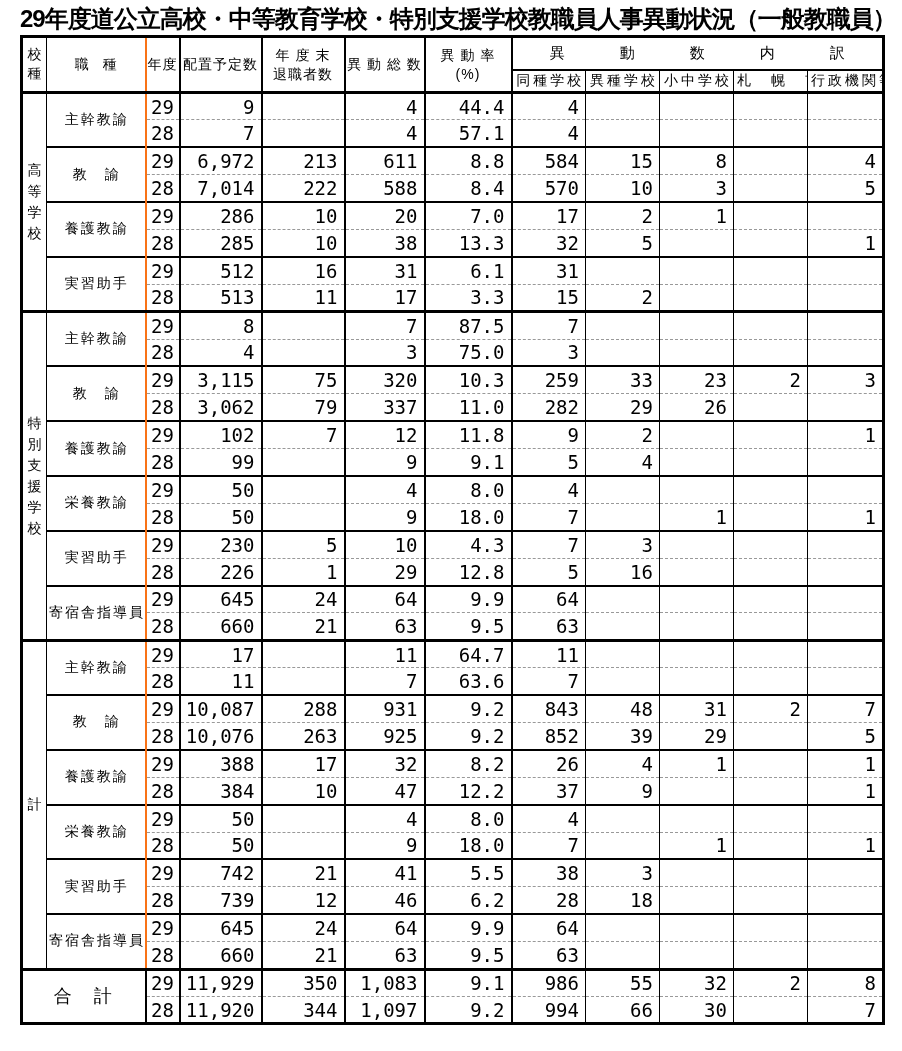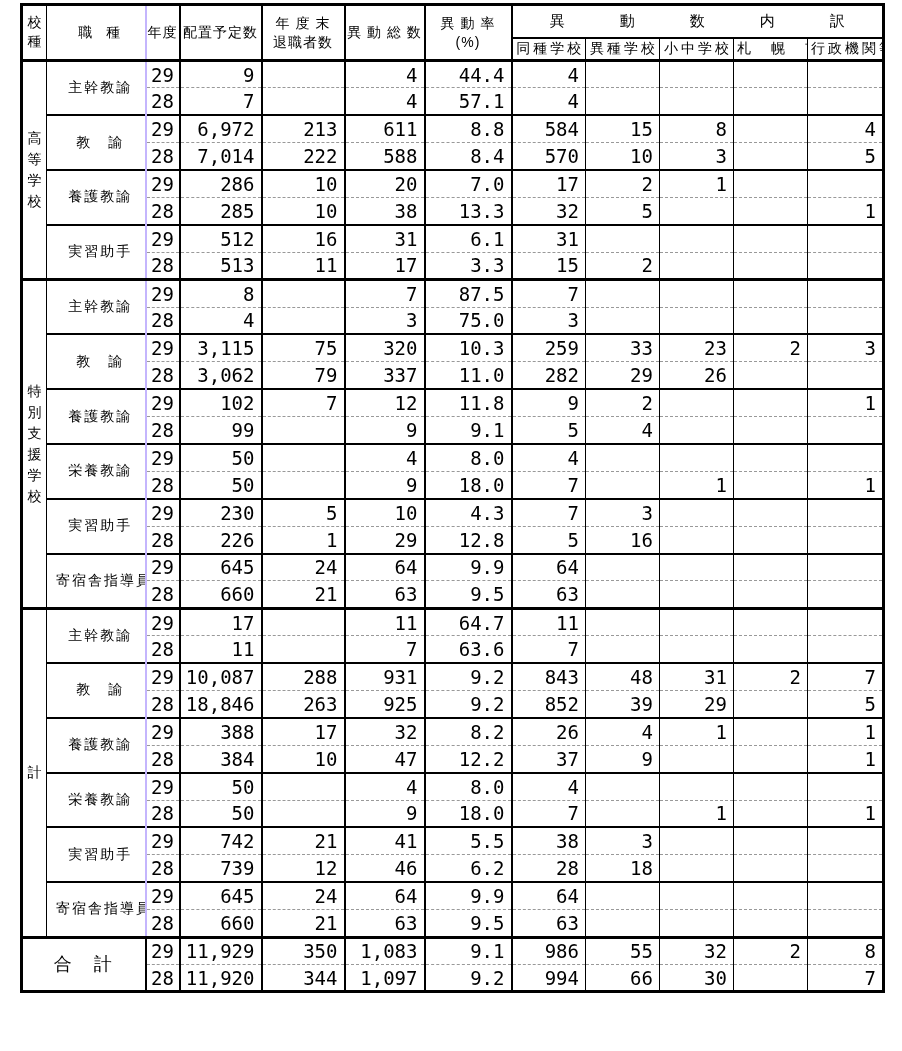--- a/index.html
+++ b/index.html
@@ -25,21 +25,21 @@
     padding:0;overflow:hidden;white-space:nowrap;
     font-weight:normal;vertical-align:middle;
   }
   thead tr.h1{height:33px;}
   thead tr.h2{height:23px;}
   thead th{font-size:14px;}
   tbody tr{height:27.4px;}
 
   
   .c-school{border-right:1px solid #000;}
-  .c-job{border-right:2px solid #c4b5fd;padding-left:7px;}
+  .c-job{border-right:2px solid #f97316;}
   .c-year{border-right:2px solid #000;}
   .c-planned{border-right:2px solid #000;}
   .c-ret{border-right:2px solid #000;}
   .c-total{border-right:2px solid #000;margin-left:28px;}
   .c-rate{border-right:2px solid #000;}
   .c-same,.c-diff,.c-elem,.c-sap{border-right:1px solid #000;}
   .c-admin{border-right:none;}
   .c-grand{border-right:2px solid #000;}
 
   
@@ -68,20 +68,21 @@
   th .hline{line-height:1.35;}
   .spread{letter-spacing:20px;text-indent:20px;font-size:15px;}
   .sub{letter-spacing:3px;text-indent:3px;}
   .grand-label{text-align:center;font-size:18px;letter-spacing:2px;}
   th.c-year,th.c-planned,th.c-ret,th.c-total,th.c-rate{letter-spacing:1px;}
 </style>
 </head>
 <body>
 
 <div class="page">
+  <div class="title">29年度道公立高校・中等教育学校・特別支援学校教職員人事異動状況（一般教職員）</div>
 
   <table>
     <colgroup>
       <col style="width:25px">
         <col style="width:99px">
         <col style="width:34px">
       <col style="width:82px">
         <col style="width:83px">
         <col style="width:80px">
       <col style="width:87px">
@@ -411,21 +412,21 @@
           <td class="c-total num">931</td>
           <td class="c-rate num">9.2</td>
           <td class="c-same num">843</td>
           <td class="c-diff num">48</td>
           <td class="c-elem num">31</td>
           <td class="c-sap num">2</td>
           <td class="c-admin num">7</td>
         </tr>
         <tr class="y28">
           <td class="c-year num center">28</td>
-          <td class="c-planned num">18,846</td>
+          <td class="c-planned num">10,076</td>
           <td class="c-ret num">263</td>
           <td class="c-total num">925</td>
           <td class="c-rate num">9.2</td>
           <td class="c-same num">852</td>
           <td class="c-diff num">39</td>
           <td class="c-elem num">29</td>
           <td class="c-sap num"></td>
           <td class="c-admin num">5</td>
         </tr>
         <tr class="y29 group-start">

